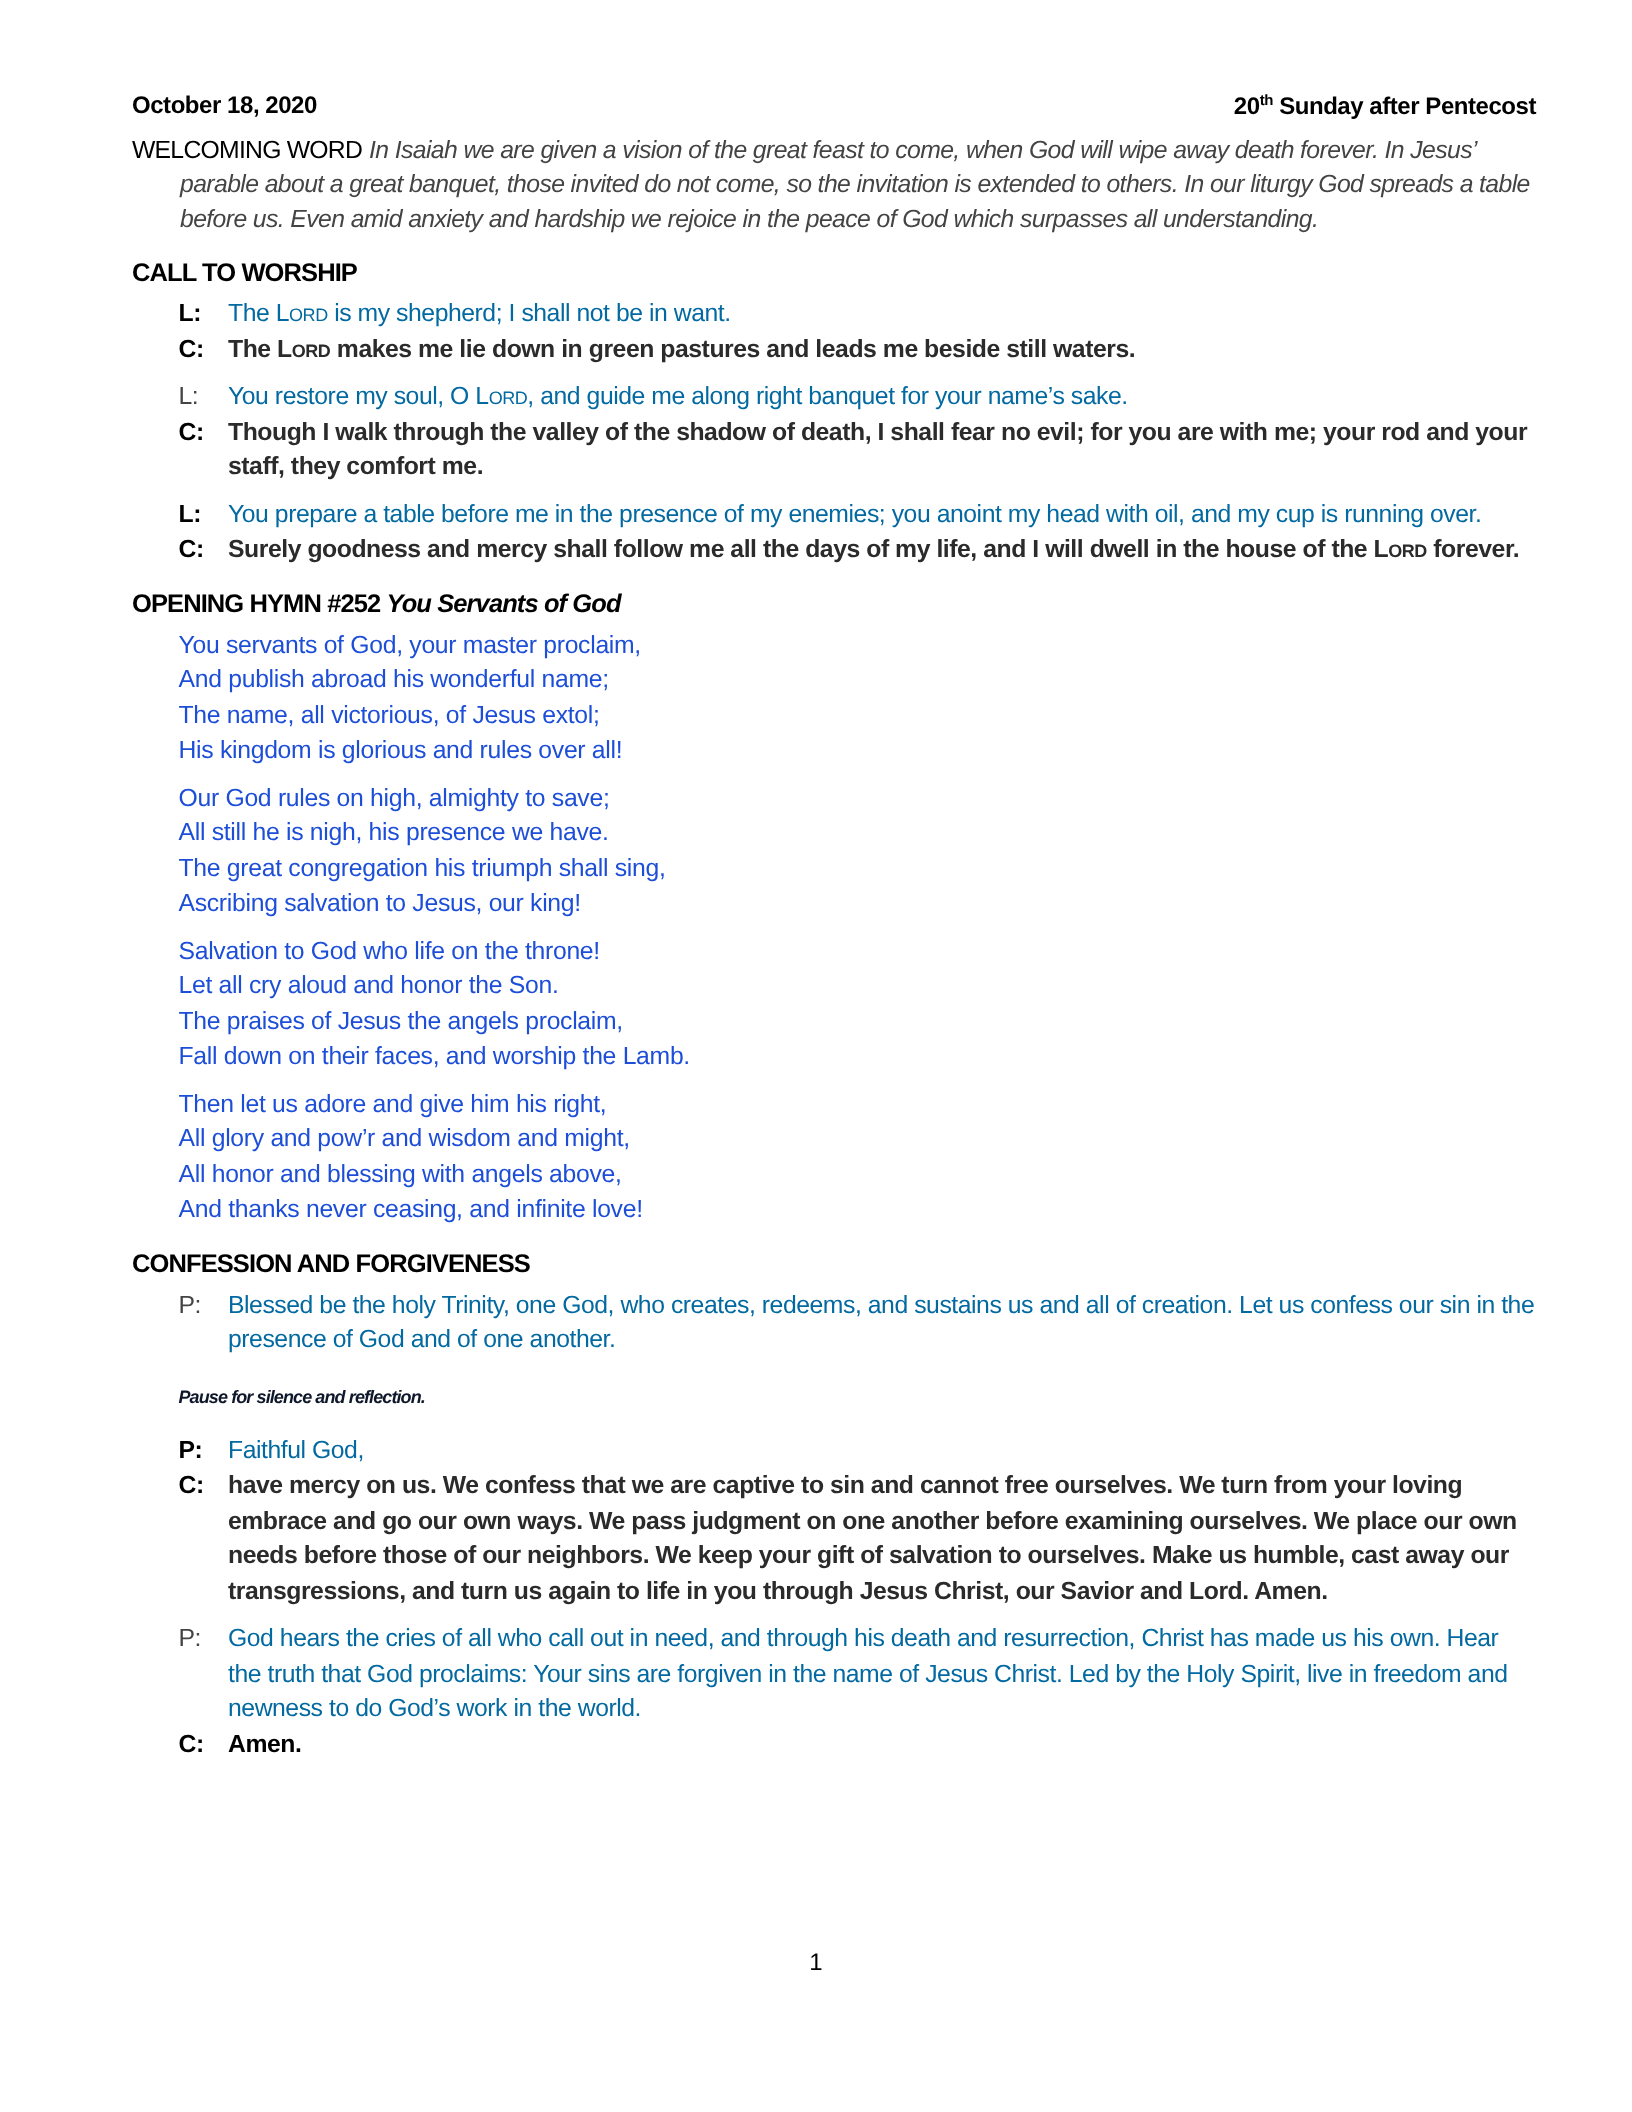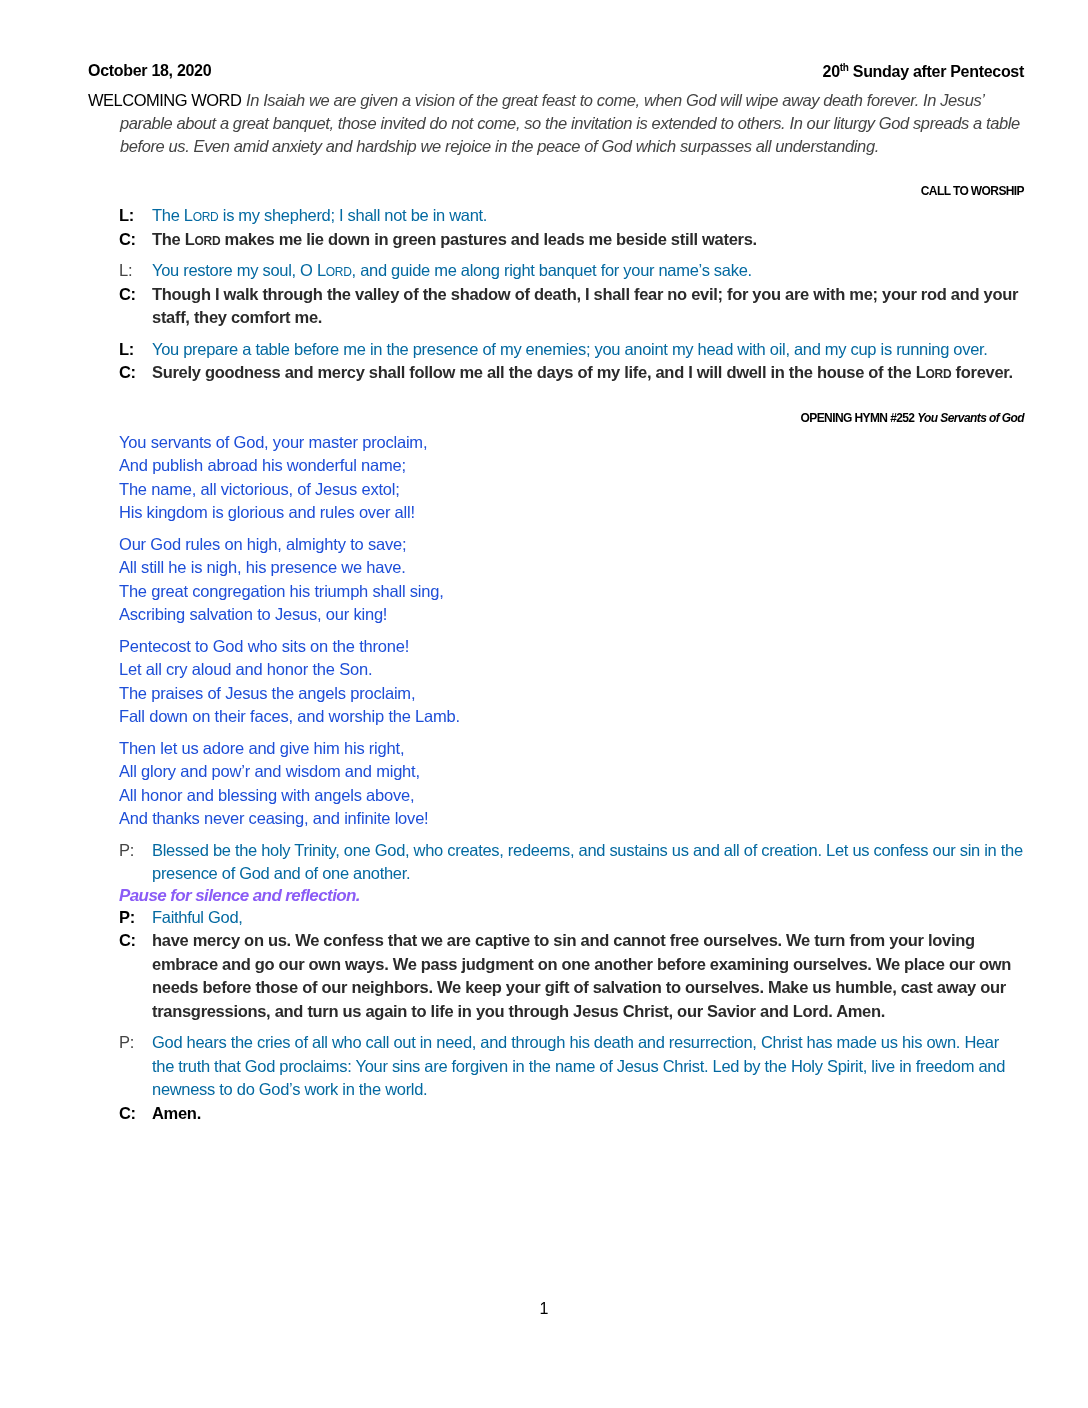--- a/index.html
+++ b/index.html
@@ -3,32 +3,32 @@
 <meta charset="utf-8">
 <style>
   html, body { margin: 0; padding: 0; background: #ffffff; }
   body { width: 1088px; height: 1408px; position: relative; font-family: "Liberation Sans", sans-serif; color: #3a3a3a; }
   .page { position: absolute; left: 88px; top: 62px; width: 936px; }
   .hdr { display: flex; justify-content: space-between; font-weight: bold; font-size: 16px; color: #000; letter-spacing: -0.3px; }
   .hdr sup { font-size: 10px; }
   .welcome { margin-top: 8px; font-size: 16.5px; line-height: 23px; padding-left: 32px; text-indent: -32px; }
   .welcome .lbl { font-weight: normal; color: #000; font-style: normal; letter-spacing: -0.5px; }
   .welcome .txt { font-style: italic; color: #444; letter-spacing: -0.4px; }
-  h2 { font-size: 12px; font-weight: bold; color: #000; margin: 26px 0 6px 0; letter-spacing: -0.6px; text-align: right; }
+  h2 { font-size: 17px; font-weight: bold; color: #000; margin: 14px 0 6px 0; letter-spacing: -0.6px; }
   h2 .num { font-weight: bold; }
   h2 .ital { font-style: italic; }
   .line { display: flex; font-size: 16.5px; line-height: 23.5px; padding-left: 31px; letter-spacing: -0.3px; }
   .line .sp { width: 33px; flex: none; font-weight: bold; color: #000; }
   .line .sp.light { font-weight: normal; color: #444; }
   .line .tx { flex: 1; color: #0369a1; }
   .line.bold .tx { font-weight: bold; color: #2b2b2b; }
   .gap { margin-top: 8px; }
   .sc { font-variant: small-caps; }
   .stanza { padding-left: 31px; font-size: 16.5px; line-height: 23.5px; color: #1d4ed8; margin-bottom: 8px; letter-spacing: -0.2px; }
-  .rubric { padding-left: 31px; font-style: italic; font-weight: bold; font-size: 17px; color: #8b5cf6; margin: 0 0; letter-spacing: -0.6px; }
+  .rubric { padding-left: 31px; font-style: italic; font-weight: bold; font-size: 12px; color: #0f172a; margin: 18px 0; letter-spacing: -0.6px; }
   .pagenum { position: absolute; top: 1300px; left: 0; width: 1088px; text-align: center; font-size: 16px; color: #000; }
 </style>
 </head>
 <body>
 
 <div class="page">
   <div class="hdr">
     <span>October 18, 2020</span>
     <span><span>20</span><sup>th</sup><span> Sunday after Pentecost</span></span>
   </div>
@@ -74,33 +74,34 @@
         <div>The name, all victorious, of Jesus extol;</div>
         <div>His kingdom is glorious and rules over all!</div>
     </div>
     <div class="stanza">
       <div>Our God rules on high, almighty to save;</div>
         <div>All still he is nigh, his presence we have.</div>
         <div>The great congregation his triumph shall sing,</div>
         <div>Ascribing salvation to Jesus, our king!</div>
     </div>
     <div class="stanza">
-      <div>Pentecost to God who sits on the throne!</div>
+      <div>Salvation to God who life on the throne!</div>
         <div>Let all cry aloud and honor the Son.</div>
         <div>The praises of Jesus the angels proclaim,</div>
         <div>Fall down on their faces, and worship the Lamb.</div>
     </div>
     <div class="stanza">
       <div>Then let us adore and give him his right,</div>
         <div>All glory and pow’r and wisdom and might,</div>
         <div>All honor and blessing with angels above,</div>
         <div>And thanks never ceasing, and infinite love!</div>
     </div>
   </div>
 
+  <h2>CONFESSION AND FORGIVENESS</h2>
   <div>
     <div class="line">
         <span class="sp light">P:</span>
         <span class="tx">Blessed be the holy Trinity, one God, who creates, redeems, and sustains us and all of creation. Let us confess our sin in the presence of God and of one another.</span>
       </div>
     <div class="rubric">Pause for silence and reflection.</div>
     <div class="line">
         <span class="sp">P:</span>
         <span class="tx">Faithful God,</span>
       </div>

